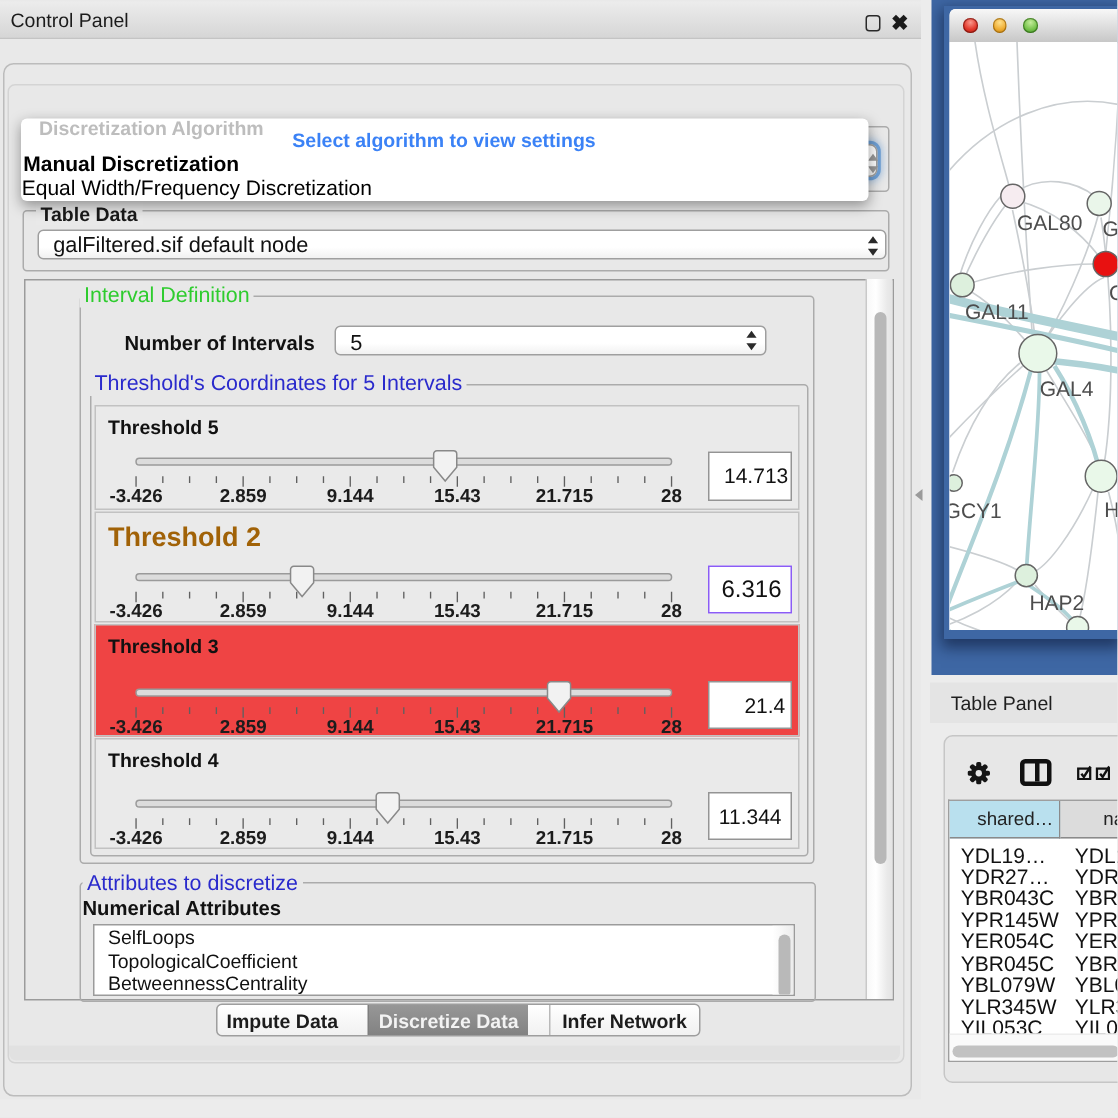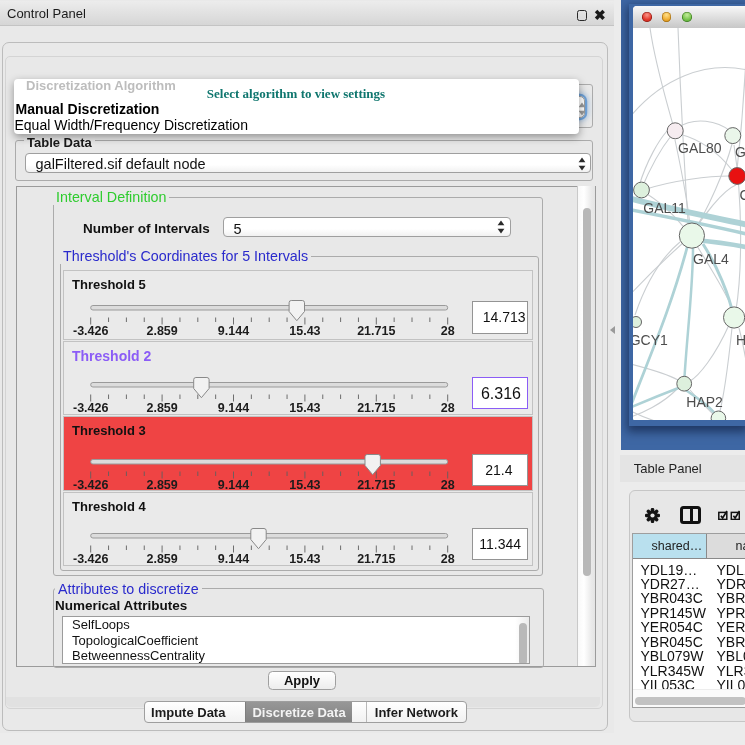--- a/index.html
+++ b/index.html
@@ -12,21 +12,21 @@
   #closebtn{left:594px;top:6.5px;font-size:14px;font-weight:bold;color:#1a1a1a;}
   #outerpanel{left:2px;top:42px;width:604px;height:687px;border:1px solid #bcbcbc;border-radius:7px;background:#e9e9e9;}
   #innerpanel{left:5px;top:56px;width:596px;height:651px;border:1px solid #d4d4d4;border-radius:5px;background:#e8e8e8;}
   #footband{left:6px;top:697px;width:594px;height:10px;background:#e1e1e1;border-radius:0 0 5px 5px;}
   
   .segbar{height:22px;border:1px solid #9e9e9e;border-radius:4px;background:linear-gradient(#ffffff,#f1f1f1);display:flex;overflow:hidden;box-sizing:border-box;}
   .seg{height:100%;display:flex;align-items:center;justify-content:center;font-size:13px;font-weight:bold;color:#1c1c1c;border-left:1px solid #b9b9b9;box-sizing:border-box;}
   .seg:first-child{border-left:none;}
   .seg.sel{background:linear-gradient(#979797,#828282);color:#f3f3f3;border-left:1px solid #7e7e7e;}
   #toptabs{left:84px;top:31px;width:442px;}
-  #bottabs{left:144px;top:701px;width:323px;gap:14px;}
+  #bottabs{left:144px;top:669px;width:323px;gap:14px;}
   
   .group{border:1px solid #ababab;border-radius:3px;}
   .gtitle{position:absolute;font-size:13.5px;background:#e8e8e8;padding:0 3px;white-space:nowrap;}
   
   .combo{background:linear-gradient(#ffffff 60%,#f1f1f1);border:1px solid #9f9f9f;border-radius:4px;box-sizing:border-box;}
   .combo .ct{position:absolute;left:10px;top:2px;font-size:14.5px;color:#111;}
 </style>
 </head>
 <body>
 <div id="cpwin" class="abs">
@@ -82,21 +82,21 @@
     <text x="98.1" y="37.5" font-size="12.5" font-weight="bold" fill="#1c1c1c" text-anchor="middle" font-family="Liberation Sans, sans-serif">2.859</text>
     <text x="169.5" y="37.5" font-size="12.5" font-weight="bold" fill="#1c1c1c" text-anchor="middle" font-family="Liberation Sans, sans-serif">9.144</text>
     <text x="240.9" y="37.5" font-size="12.5" font-weight="bold" fill="#1c1c1c" text-anchor="middle" font-family="Liberation Sans, sans-serif">15.43</text>
     <text x="312.3" y="37.5" font-size="12.5" font-weight="bold" fill="#1c1c1c" text-anchor="middle" font-family="Liberation Sans, sans-serif">21.715</text>
     <text x="383.7" y="37.5" font-size="12.5" font-weight="bold" fill="#1c1c1c" text-anchor="middle" font-family="Liberation Sans, sans-serif">28</text>
     <path d="M227.3,3.5 h11 a2.2,2.2 0 0 1 2.2,2.2 v8.8 l-7.7,9.2 l-7.7,-9.2 v-8.8 a2.2,2.2 0 0 1 2.2,-2.2 z" fill="#f2f2f2" stroke="#898989" stroke-width="1"></path>
   </svg>
   <div class="abs" style="left:408px;top:30px;width:56px;height:32.5px;border:1px solid #949494;background:#fff;box-sizing:border-box;font-size:14px;color:#111;text-align:right;line-height:31px;padding-right:1px;">14.713</div>
 </div>
 <div class="abs" style="left:62.5px;top:340.5px;width:470px;height:74.5px;border:1px solid #c2c2c2;background:#eaeaea;box-sizing:border-box;">
-  <div class="abs" style="left:8.5px;top:6px;font-size:14px;font-weight:bold;color:#8b5cf6;">Threshold 2</div>
+  <div class="abs" style="left:8.5px;top:6px;font-size:18px;font-weight:bold;color:#a16207;">Threshold 2</div>
   <svg class="abs" style="left:0;top:32.5px;" width="470" height="44" viewBox="0 0 470 44">
     <rect x="26.7" y="8.5" width="357" height="4.5" rx="2.2" fill="linen" stroke="#9a9a9a" stroke-width="1" style="fill:#dcdcdc"></rect>
     <path d="M26.70,20.5V27.5 M44.55,20.5V25.0 M62.40,20.5V25.0 M80.25,20.5V25.0 M98.10,20.5V27.5 M115.95,20.5V25.0 M133.80,20.5V25.0 M151.65,20.5V25.0 M169.50,20.5V27.5 M187.35,20.5V25.0 M205.20,20.5V25.0 M223.05,20.5V25.0 M240.90,20.5V27.5 M258.75,20.5V25.0 M276.60,20.5V25.0 M294.45,20.5V25.0 M312.30,20.5V27.5 M330.15,20.5V25.0 M348.00,20.5V25.0 M365.85,20.5V25.0 M383.70,20.5V27.5" stroke="#606060" stroke-width="0.9" fill="none"></path>
     <text x="26.7" y="37.5" font-size="12.5" font-weight="bold" fill="#1c1c1c" text-anchor="middle" font-family="Liberation Sans, sans-serif">-3.426</text>
     <text x="98.1" y="37.5" font-size="12.5" font-weight="bold" fill="#1c1c1c" text-anchor="middle" font-family="Liberation Sans, sans-serif">2.859</text>
     <text x="169.5" y="37.5" font-size="12.5" font-weight="bold" fill="#1c1c1c" text-anchor="middle" font-family="Liberation Sans, sans-serif">9.144</text>
     <text x="240.9" y="37.5" font-size="12.5" font-weight="bold" fill="#1c1c1c" text-anchor="middle" font-family="Liberation Sans, sans-serif">15.43</text>
     <text x="312.3" y="37.5" font-size="12.5" font-weight="bold" fill="#1c1c1c" text-anchor="middle" font-family="Liberation Sans, sans-serif">21.715</text>
     <text x="383.7" y="37.5" font-size="12.5" font-weight="bold" fill="#1c1c1c" text-anchor="middle" font-family="Liberation Sans, sans-serif">28</text>
     <path d="M131.9,3.5 h11 a2.2,2.2 0 0 1 2.2,2.2 v8.8 l-7.7,9.2 l-7.7,-9.2 v-8.8 a2.2,2.2 0 0 1 2.2,-2.2 z" fill="#f2f2f2" stroke="#898989" stroke-width="1"></path>
@@ -109,21 +109,21 @@
     <rect x="26.7" y="8.5" width="357" height="4.5" rx="2.2" fill="linen" stroke="#9a9a9a" stroke-width="1" style="fill:#dcdcdc"></rect>
     <path d="M26.70,20.5V27.5 M44.55,20.5V25.0 M62.40,20.5V25.0 M80.25,20.5V25.0 M98.10,20.5V27.5 M115.95,20.5V25.0 M133.80,20.5V25.0 M151.65,20.5V25.0 M169.50,20.5V27.5 M187.35,20.5V25.0 M205.20,20.5V25.0 M223.05,20.5V25.0 M240.90,20.5V27.5 M258.75,20.5V25.0 M276.60,20.5V25.0 M294.45,20.5V25.0 M312.30,20.5V27.5 M330.15,20.5V25.0 M348.00,20.5V25.0 M365.85,20.5V25.0 M383.70,20.5V27.5" stroke="#606060" stroke-width="0.9" fill="none"></path>
     <text x="26.7" y="37.5" font-size="12.5" font-weight="bold" fill="#1c1c1c" text-anchor="middle" font-family="Liberation Sans, sans-serif">-3.426</text>
     <text x="98.1" y="37.5" font-size="12.5" font-weight="bold" fill="#1c1c1c" text-anchor="middle" font-family="Liberation Sans, sans-serif">2.859</text>
     <text x="169.5" y="37.5" font-size="12.5" font-weight="bold" fill="#1c1c1c" text-anchor="middle" font-family="Liberation Sans, sans-serif">9.144</text>
     <text x="240.9" y="37.5" font-size="12.5" font-weight="bold" fill="#1c1c1c" text-anchor="middle" font-family="Liberation Sans, sans-serif">15.43</text>
     <text x="312.3" y="37.5" font-size="12.5" font-weight="bold" fill="#1c1c1c" text-anchor="middle" font-family="Liberation Sans, sans-serif">21.715</text>
     <text x="383.7" y="37.5" font-size="12.5" font-weight="bold" fill="#1c1c1c" text-anchor="middle" font-family="Liberation Sans, sans-serif">28</text>
     <path d="M303.2,3.5 h11 a2.2,2.2 0 0 1 2.2,2.2 v8.8 l-7.7,9.2 l-7.7,-9.2 v-8.8 a2.2,2.2 0 0 1 2.2,-2.2 z" fill="#f2f2f2" stroke="#898989" stroke-width="1"></path>
   </svg>
-  <div class="abs" style="left:408px;top:37px;width:56px;height:32.5px;border:1px solid #949494;background:#fff;box-sizing:border-box;font-size:14px;color:#111;text-align:right;line-height:31px;padding-right:14px;">21.4</div>
+  <div class="abs" style="left:408px;top:37px;width:56px;height:32.5px;border:1px solid #949494;background:#fff;box-sizing:border-box;font-size:14px;color:#111;text-align:right;line-height:31px;padding-right:3px;">21.4</div>
 </div>
 <div class="abs" style="left:62.5px;top:491.5px;width:470px;height:74.5px;border:1px solid #c2c2c2;background:#eaeaea;box-sizing:border-box;">
   <div class="abs" style="left:8.5px;top:6px;font-size:13px;font-weight:bold;color:#111;">Threshold 4</div>
   <svg class="abs" style="left:0;top:32px;" width="470" height="44" viewBox="0 0 470 44">
     <rect x="26.7" y="8.5" width="357" height="4.5" rx="2.2" fill="linen" stroke="#9a9a9a" stroke-width="1" style="fill:#dcdcdc"></rect>
     <path d="M26.70,20.5V27.5 M44.55,20.5V25.0 M62.40,20.5V25.0 M80.25,20.5V25.0 M98.10,20.5V27.5 M115.95,20.5V25.0 M133.80,20.5V25.0 M151.65,20.5V25.0 M169.50,20.5V27.5 M187.35,20.5V25.0 M205.20,20.5V25.0 M223.05,20.5V25.0 M240.90,20.5V27.5 M258.75,20.5V25.0 M276.60,20.5V25.0 M294.45,20.5V25.0 M312.30,20.5V27.5 M330.15,20.5V25.0 M348.00,20.5V25.0 M365.85,20.5V25.0 M383.70,20.5V27.5" stroke="#606060" stroke-width="0.9" fill="none"></path>
     <text x="26.7" y="37.5" font-size="12.5" font-weight="bold" fill="#1c1c1c" text-anchor="middle" font-family="Liberation Sans, sans-serif">-3.426</text>
     <text x="98.1" y="37.5" font-size="12.5" font-weight="bold" fill="#1c1c1c" text-anchor="middle" font-family="Liberation Sans, sans-serif">2.859</text>
     <text x="169.5" y="37.5" font-size="12.5" font-weight="bold" fill="#1c1c1c" text-anchor="middle" font-family="Liberation Sans, sans-serif">9.144</text>
     <text x="240.9" y="37.5" font-size="12.5" font-weight="bold" fill="#1c1c1c" text-anchor="middle" font-family="Liberation Sans, sans-serif">15.43</text>
@@ -143,21 +143,21 @@
     <div style="position:absolute;right:2.5px;top:6px;width:8px;height:42px;background:#b9b9b9;border-radius:4px;"></div>
   </div>
 
   <div class="abs" style="left:576.5px;top:186px;width:18.5px;height:480px;background:linear-gradient(to right,#f8f8f8,#ffffff 35%,#e9e9e9 80%,#e4e4e4);border-left:1px solid #c9c9c9;box-sizing:border-box;"></div>
   <div class="abs" style="left:582.5px;top:208px;width:8.5px;height:368px;background:#b8b8b8;border-radius:4.5px;"></div>
 
   <div class="abs" style="left:268px;top:670.5px;width:68px;height:19.5px;border:1px solid #9f9f9f;border-radius:4.5px;background:linear-gradient(#ffffff,#ededed);box-sizing:border-box;text-align:center;font-size:13px;font-weight:bold;color:#111;line-height:18px;">Apply</div>
 
   <div class="abs" style="left:13.5px;top:78.5px;width:565px;height:55px;background:#fff;border-radius:4px;box-shadow:0 3px 9px rgba(0,0,0,0.38);">
     <div class="abs" style="left:12.5px;top:-1px;font-size:13px;font-weight:bold;color:#bdbdbd;">Discretization Algorithm</div>
-    <div class="abs" style="left:0;top:7px;width:565px;text-align:center;font-size:13px;font-weight:bold;color:#0f766e;font-family:Liberation Serif, serif;">Select algorithm to view settings</div>
+    <div class="abs" style="left:0;top:7px;width:565px;text-align:center;font-size:13px;font-weight:bold;color:#3b82f6;">Select algorithm to view settings</div>
     <div class="abs" style="left:2px;top:22.5px;font-size:14px;font-weight:bold;color:#000;">Manual Discretization</div>
     <div class="abs" style="left:1px;top:38.5px;font-size:14px;color:#000;">Equal Width/Frequency Discretization</div>
   </div>
 
   <div id="bottabs" class="segbar abs">
     <div class="seg" style="width:95.3px;">Impute Data</div>
     <div class="seg sel" style="width:117px;">Discretize Data</div>
     <div class="seg" style="width:110.5px;">Infer Network</div>
   </div>
 </div>

